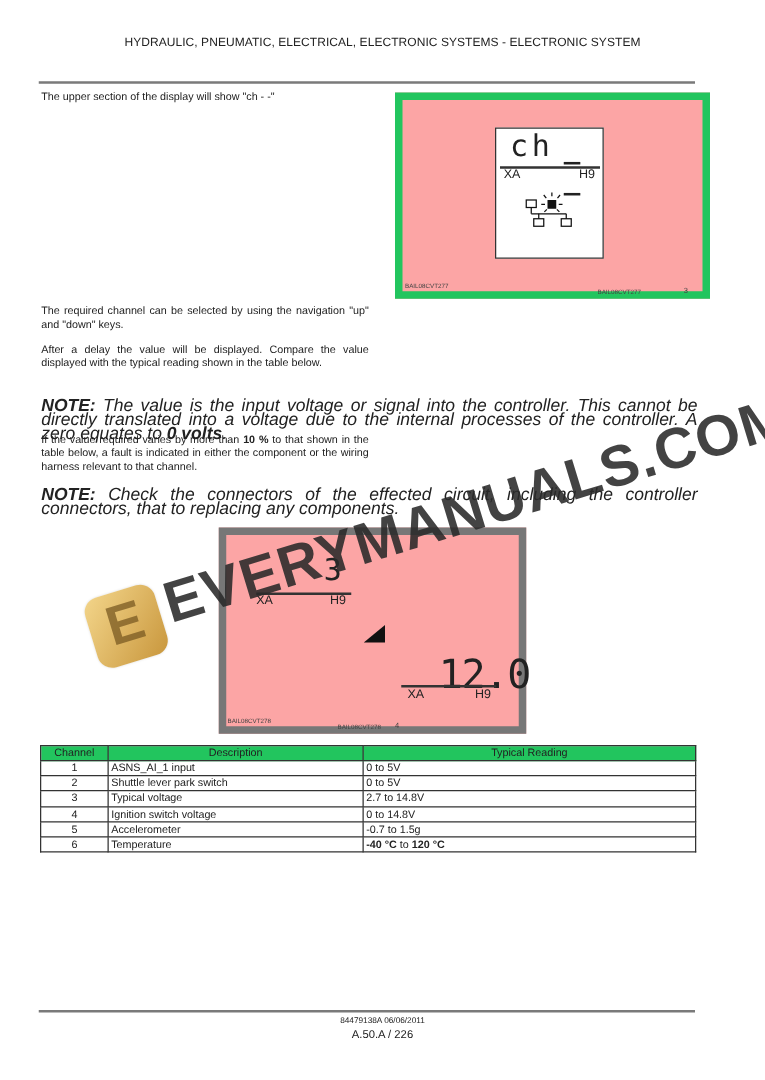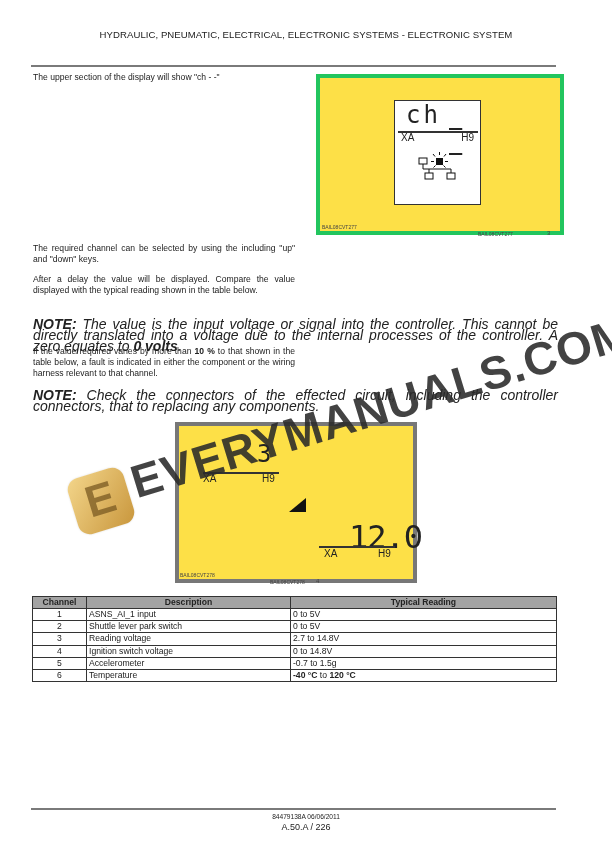--- a/index.html
+++ b/index.html
@@ -5,28 +5,28 @@
   html, body { margin:0; padding:0; background:#ffffff; }
   body { width:612px; height:864px; position:relative; overflow:hidden;
          font-family:"Liberation Sans", sans-serif; color:#222; }
   .abs { position:absolute; }
   .header-title { left:0; width:612px; top:29px; text-align:center; font-size:9.6px; color:#222; letter-spacing:0.05px; }
   .rule { left:31px; width:525px; height:2px; background:#7a7a7a; }
   .para { font-size:8.6px; line-height:11px; color:#222; }
   .para b { font-weight:bold; }
   .note { font-size:14px; line-height:11px; font-style:italic; color:#222; }
   .note b { font-style:italic; font-weight:bold; }
-  .fig { border:4px solid #22c55e; background:#fde047; }
+  .fig { border:6px solid #22c55e; background:#fca5a5; }
   .figcode { font-size:5px; color:#444; }
   .figcap { font-size:5px; color:#444; }
   .lcd { border:1.5px solid #333; background:#fff; }
   .seg { font-family:"DejaVu Sans Mono", monospace; color:#222; }
   .lcdlbl { font-size:10px; color:#222; }
   .tbl { border-collapse:collapse; font-size:8.6px; color:#222; }
-  .tbl th { background:#a3a3a3; font-weight:bold; border:1px solid #333; padding:0 3px; height:11px; line-height:11px; }
+  .tbl th { background:#22c55e; font-weight:normal; border:1px solid #333; padding:0 3px; height:11px; line-height:11px; }
   .tbl td { border:1px solid #333; padding:0 2px; height:11.2px; line-height:11px; }
   .tbl td.c { text-align:center; }
   .footer { left:0; width:612px; text-align:center; color:#222; }
   .wm { font-family:"Liberation Sans", sans-serif; font-weight:bold; color:#2a2a2a; opacity:0.88; font-size:46px; letter-spacing:1px;
         transform-origin:left bottom; transform:rotate(-17deg); white-space:nowrap; }
   .wmlogo { width:58px; height:58px; border-radius:12px; background:linear-gradient(135deg,#f3d58a,#c9973d);
             transform:rotate(-17deg); box-shadow:0 0 2px rgba(0,0,0,0.15); }
 </style>
 </head>
 <body>
@@ -61,21 +61,21 @@
       <line x1="34" y1="18" x2="34" y2="22" stroke="#111" stroke-width="1"></line>
       <rect x="8" y="22" width="8" height="6" fill="none" stroke="#111" stroke-width="1"></rect>
       <rect x="30" y="22" width="8" height="6" fill="none" stroke="#111" stroke-width="1"></rect>
     </svg>
   </div>
   <div class="abs figcode" style="left:2px; bottom:1px;">BAIL08CVT277</div>
 </div>
 <div class="abs figcap" style="left:478px; top:231px;">BAIL08CVT277</div>
 <div class="abs figcap" style="left:547px; top:230px; font-size:6px;">3</div>
 
-<div class="abs para" style="left:33px; top:243px; width:262px; text-align:justify;">The required channel can be selected by using the including "up" and "down" keys.</div>
+<div class="abs para" style="left:33px; top:243px; width:262px; text-align:justify;">The required channel can be selected by using the navigation "up" and "down" keys.</div>
 <div class="abs para" style="left:33px; top:274px; width:262px; text-align:justify;">After a delay the value will be displayed.  Compare the value displayed with the typical reading shown in the table below.</div>
 
 <div class="abs note" style="left:33px; top:319px; width:525px; text-align:justify;">
   <b>NOTE:</b><span> The value is the input voltage or signal into the controller.  This cannot be directly translated into a voltage due to the internal processes of the controller.  A zero equates to </span><b>0 volts</b><span>.</span>
 </div>
 
 <div class="abs para" style="left:33px; top:346px; width:262px; text-align:justify;">
   <span>If the value required varies by more than </span><b>10 %</b><span> to that shown in the table below, a fault is indicated in either the component or the wiring harness relevant to that channel.</span>
 </div>
 
@@ -114,21 +114,21 @@
       <td>ASNS_AI_1 input</td>
       <td>0 to 5V</td>
     </tr>
     <tr>
       <td class="c">2</td>
       <td>Shuttle lever park switch</td>
       <td>0 to 5V</td>
     </tr>
     <tr>
       <td class="c">3</td>
-      <td>Reading voltage</td>
+      <td>Typical voltage</td>
       <td>2.7 to 14.8V</td>
     </tr>
     <tr>
       <td class="c">4</td>
       <td>Ignition switch voltage</td>
       <td>0 to 14.8V</td>
     </tr>
     <tr>
       <td class="c">5</td>
       <td>Accelerometer</td>

